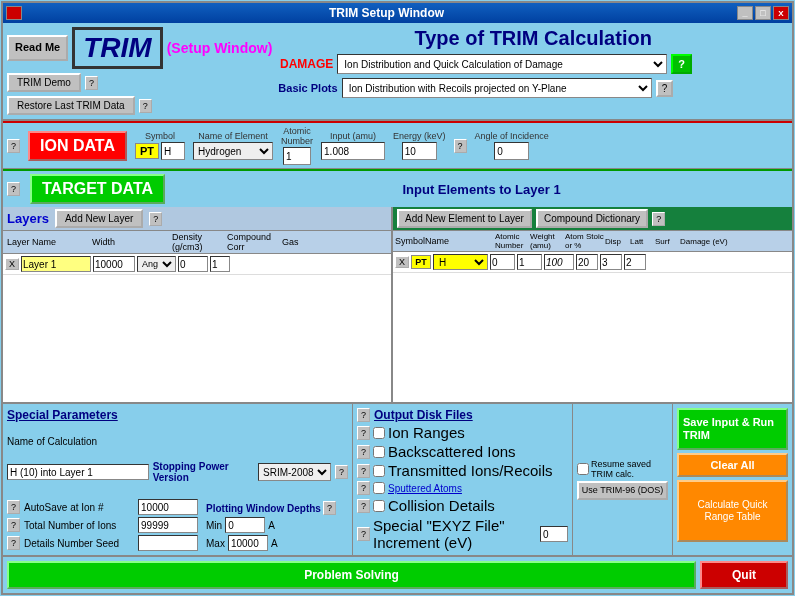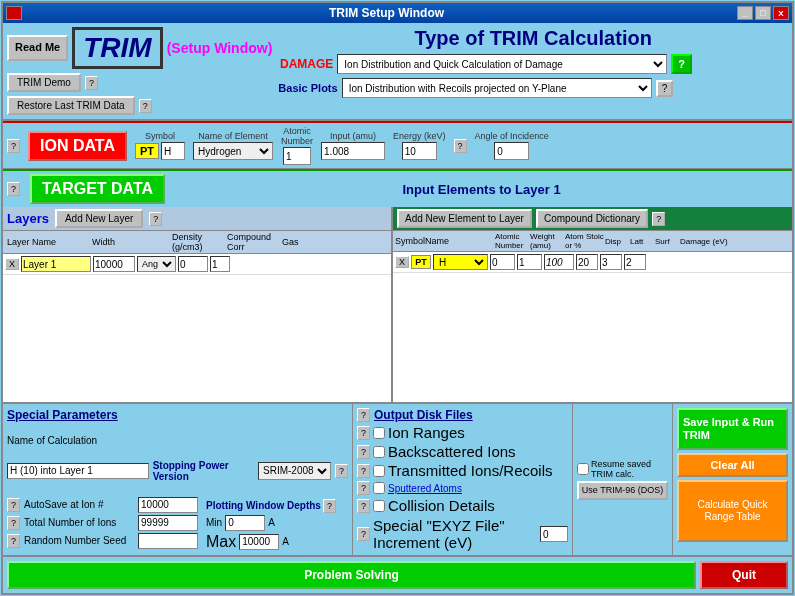--- a/index.html
+++ b/index.html
@@ -841,36 +841,36 @@
               <span class="param-label">AutoSave at Ion #</span>
               <input class="param-input" value="10000" style="">
             </div>
             <div class="param-row">
               <button class="q-mark-sm">?</button>
               <span class="param-label">Total Number of Ions</span>
               <input class="param-input" value="99999" style="">
             </div>
             <div class="param-row">
               <button class="q-mark-sm">?</button>
-              <span class="param-label">Random Number Seed</span>
+              <span class="param-label">Details Number Seed</span>
               <input class="param-input" value="" style="">
             </div>
           </div>
           <div style="display:flex; flex-direction:column; gap:2px; margin-top:2px;">
             <div style="display:flex; align-items:center; gap:2px;">
               <span style="font-size:10px; color:#000080; font-weight:bold;">Plotting Window Depths</span>
               <button class="q-mark-sm">?</button>
             </div>
             <div style="display:flex; align-items:center; gap:3px;">
               <span style="font-size:10px;">Min</span>
               <input class="param-input" style="width: 40px;" value="0">
               <span style="font-size:10px;">A</span>
             </div>
             <div style="display:flex; align-items:center; gap:3px;">
-              <span style="font-size:16px;">Max</span>
+              <span style="font-size:10px;">Max</span>
               <input class="param-input" style="width: 40px;" value="10000">
               <span style="font-size:10px;">A</span>
             </div>
           </div>
         </div>
       </div>
 
       <div class="output-section">
         <div style="display:flex; align-items:center; gap:4px;">
           <button class="q-mark-sm">?</button>

